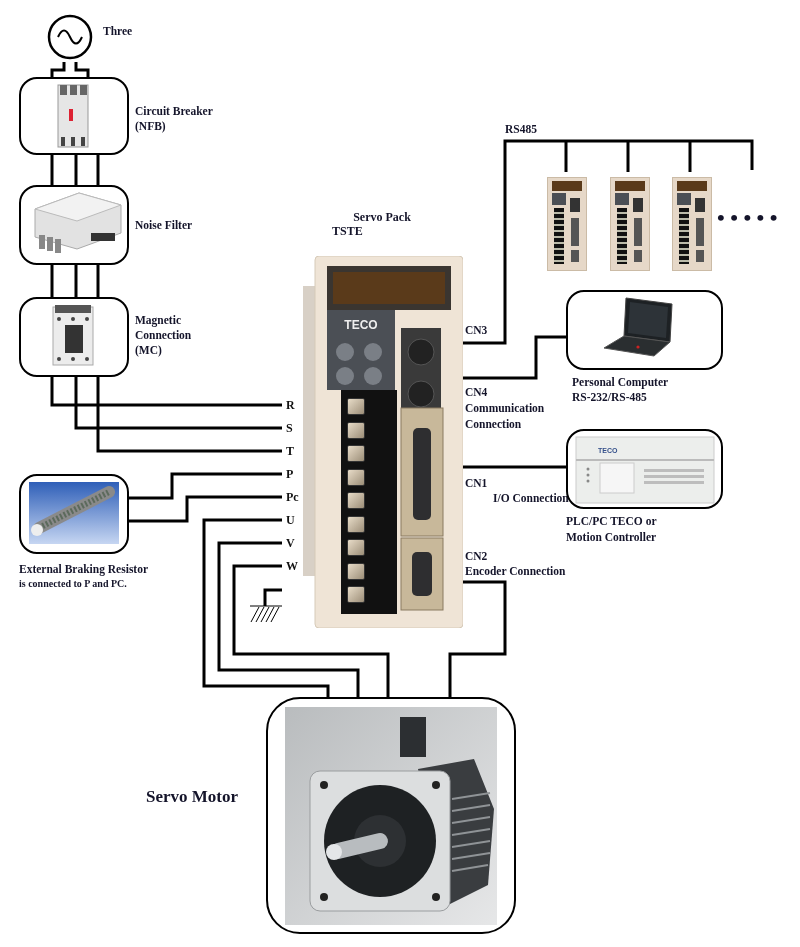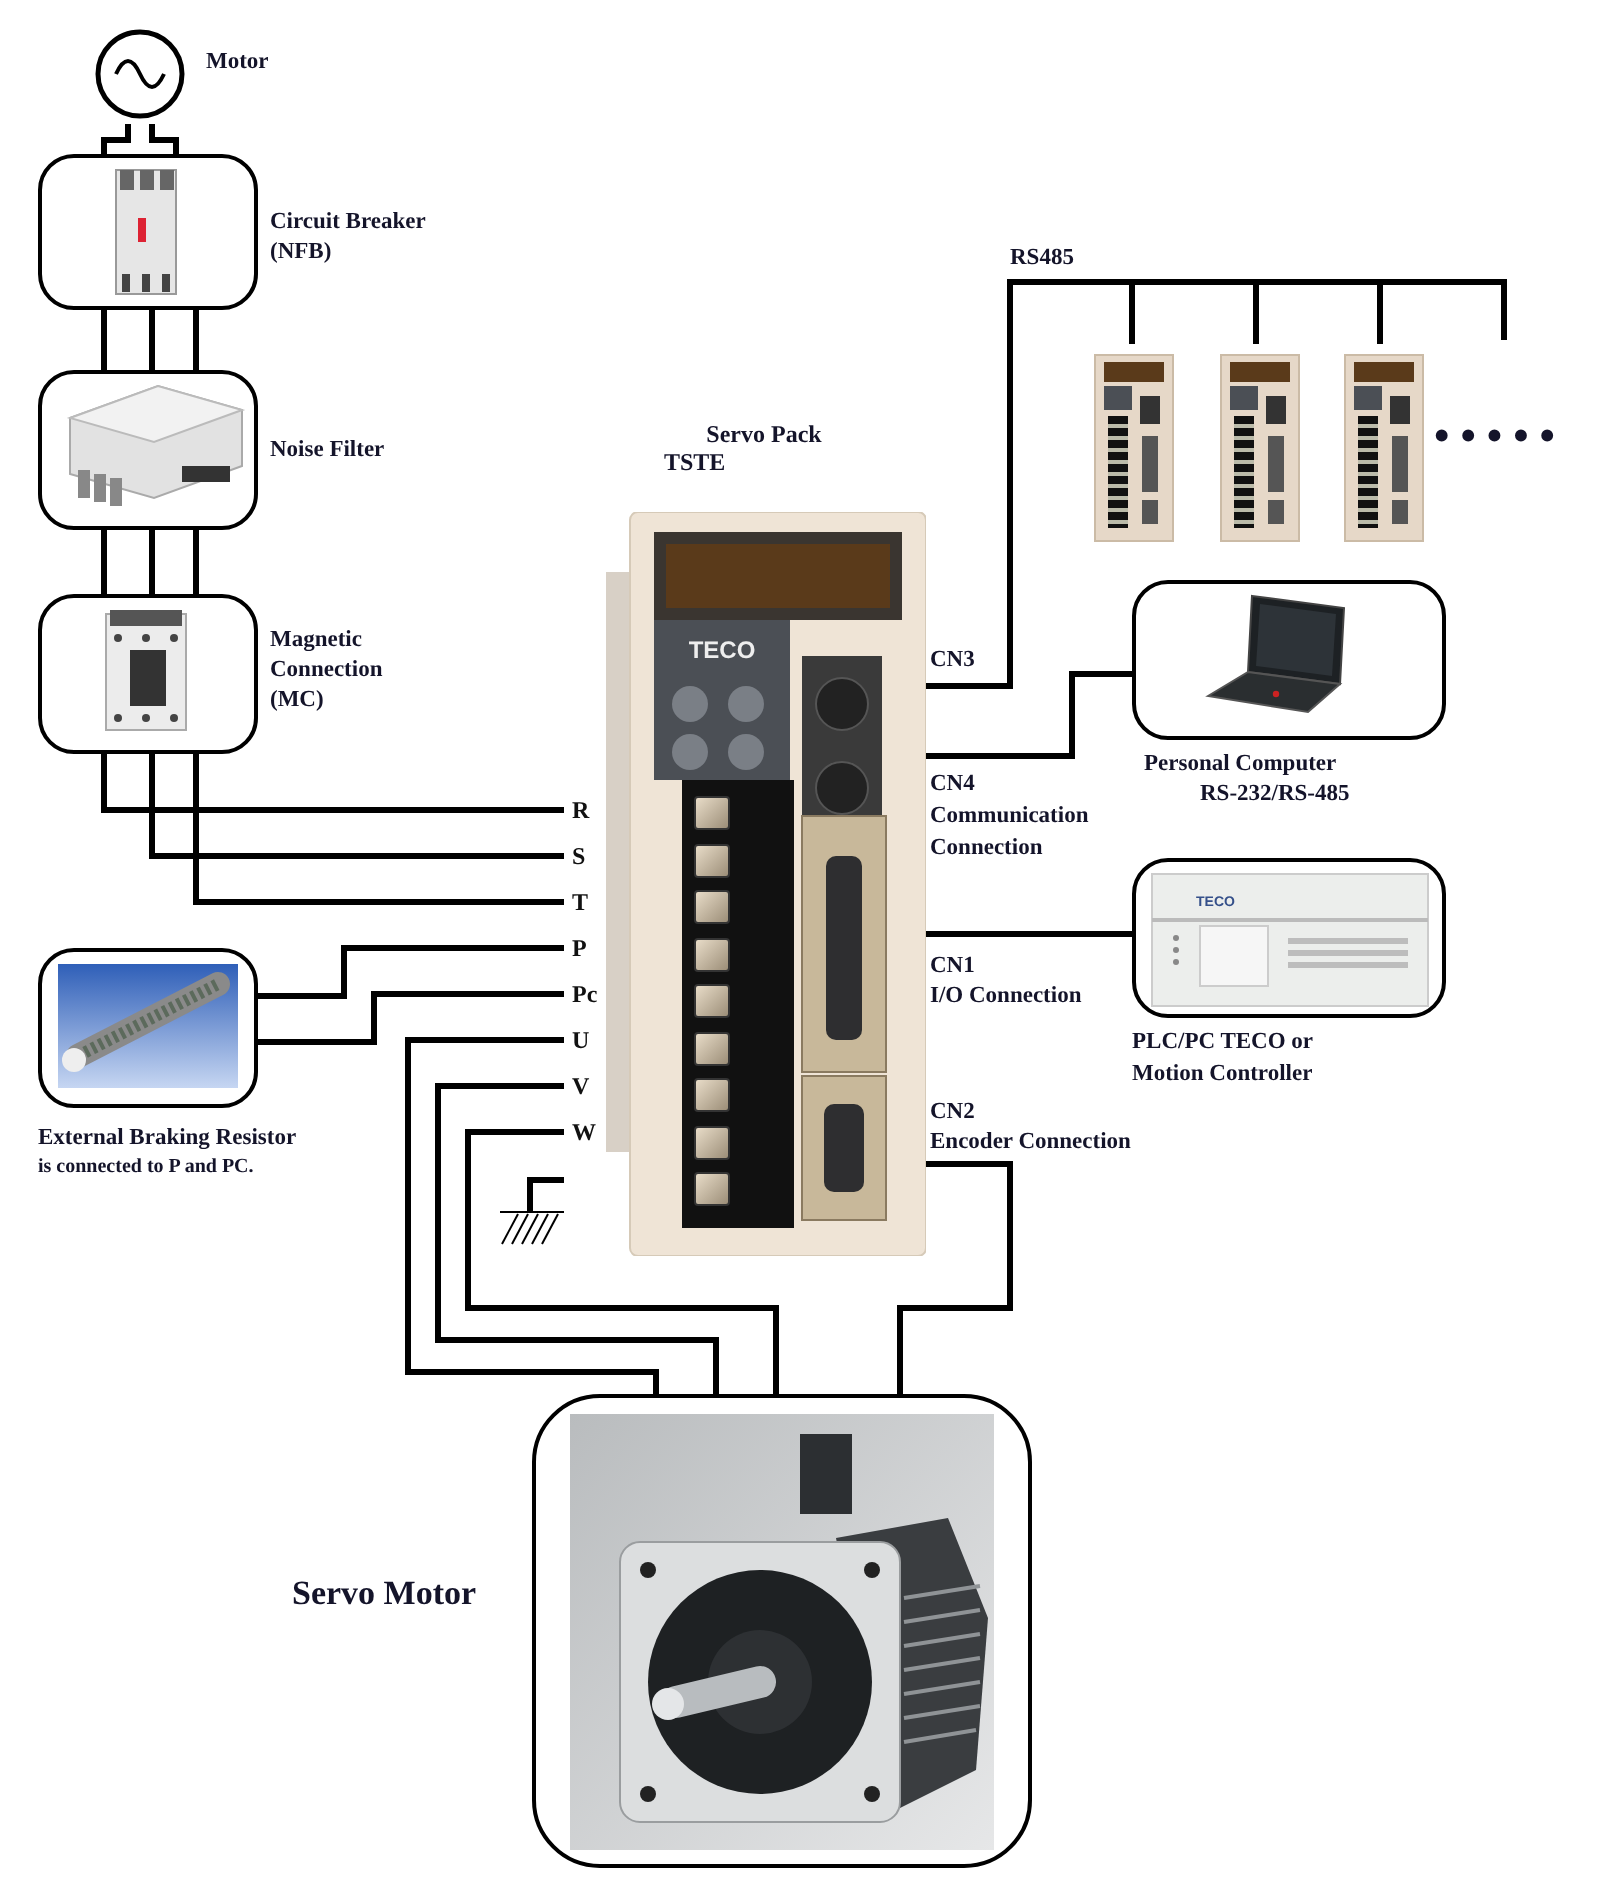--- a/index.html
+++ b/index.html
@@ -57,21 +57,21 @@
       <line x1="261" y1="622" x2="269" y2="607"></line>
       <line x1="266" y1="622" x2="274" y2="607"></line>
       <line x1="271" y1="622" x2="279" y2="607"></line>
     </g>
   </svg>
 
   <svg class="photo" style="left:46px;top:12px" width="48" height="52">
     <circle cx="24" cy="25" r="21" stroke="#000" stroke-width="2.5" fill="#fff"></circle>
     <path d="M12 25 Q18 12 24 25 T36 25" stroke="#000" stroke-width="2" fill="none"></path>
   </svg>
-  <div class="lbl" style="left:103px;top:24px">Motor</div>
+  <div class="lbl" style="left:103px;top:24px">Three</div>
 
   <div class="box" style="left:19px;top:77px;width:110px;height:78px">
     <svg width="105" height="73">
       <rect x="37" y="6" width="30" height="62" fill="#e6e6e6" stroke="#999"></rect>
       <rect x="39" y="6" width="7" height="10" fill="#666"></rect>
         <rect x="49" y="6" width="7" height="10" fill="#666"></rect>
         <rect x="59" y="6" width="7" height="10" fill="#666"></rect>
       <rect x="48" y="30" width="4" height="12" fill="#d23"></rect>
       <rect x="40" y="58" width="4" height="9" fill="#444"></rect>
         <rect x="50" y="58" width="4" height="9" fill="#444"></rect>
@@ -169,21 +169,21 @@
       <div style="position: absolute; left: 347px; top: 539px; width: 16px; height: 15px; background: linear-gradient(135deg, rgb(232, 220, 200), rgb(156, 142, 120)); border: 1px solid rgb(51, 51, 51); border-radius: 2px;"></div>
       <div style="position: absolute; left: 347px; top: 562.5px; width: 16px; height: 15px; background: linear-gradient(135deg, rgb(232, 220, 200), rgb(156, 142, 120)); border: 1px solid rgb(51, 51, 51); border-radius: 2px;"></div>
       <div style="position: absolute; left: 347px; top: 586px; width: 16px; height: 15px; background: linear-gradient(135deg, rgb(232, 220, 200), rgb(156, 142, 120)); border: 1px solid rgb(51, 51, 51); border-radius: 2px;"></div>
     </div>
 
   <div class="lbl" style="left:465px;top:323px">CN3</div>
   <div class="lbl" style="left:465px;top:385px">CN4</div>
   <div class="lbl" style="left:465px;top:401px">Communication</div>
   <div class="lbl" style="left:465px;top:417px">Connection</div>
   <div class="lbl" style="left:465px;top:476px">CN1</div>
-  <div class="lbl" style="left:465px;top:491px">I/O Connection</div>
+  <div class="lbl" style="left:493px;top:491px">I/O Connection</div>
   <div class="lbl" style="left:465px;top:549px">CN2</div>
   <div class="lbl" style="left:465px;top:564px">Encoder Connection</div>
 
   <div class="lbl" style="left:505px;top:122px">RS485</div>
   <div id="mini-drives">
       <div style="position: absolute; left: 547px; top: 177px; width: 38px; height: 92px; background: rgb(230, 216, 200); border: 1px solid rgb(203, 187, 166);">
         <div style="position:absolute;left:4px;top:3px;width:30px;height:10px;background:#5a3a1a"></div>
         <div style="position:absolute;left:4px;top:15px;width:14px;height:12px;background:#4b4f55"></div>
         <div style="position:absolute;left:6px;top:30px;width:10px;height:56px;background:repeating-linear-gradient(#111 0 4px,#bba 4px 6px)"></div>
         <div style="position:absolute;left:22px;top:20px;width:10px;height:14px;background:#333"></div>
@@ -211,21 +211,21 @@
 
   <div class="box" style="left:566px;top:290px;width:157px;height:80px">
     <svg width="152" height="75">
       <polygon points="58,6 104,12 102,50 56,44" fill="#1d2124" stroke="#444"></polygon>
       <polygon points="62,10 100,15 98,46 60,41" fill="#2d3338"></polygon>
       <polygon points="36,56 56,44 102,50 86,64" fill="#2a2e30" stroke="#555"></polygon>
       <circle cx="70" cy="55" r="1.6" fill="#c22"></circle>
     </svg>
   </div>
   <div class="lbl" style="left:572px;top:375px">Personal Computer</div>
-  <div class="lbl" style="left:600px;top:390px">RS-232/RS-485</div>
+  <div class="lbl" style="left:572px;top:390px">RS-232/RS-485</div>
 
   <div class="box" style="left:566px;top:429px;width:157px;height:80px">
     <svg width="152" height="75">
       <rect x="8" y="6" width="138" height="66" fill="#eceeec" stroke="#ccc"></rect>
       <rect x="8" y="28" width="138" height="2" fill="#bbb"></rect>
       <text x="30" y="22" fill="#35508a" font-size="7" font-weight="bold" font-family="Liberation Sans, sans-serif">TECO</text>
       <rect x="32" y="32" width="34" height="30" fill="#f6f6f6" stroke="#ccc"></rect>
       <g fill="#bdbdbd">
         <rect x="76" y="38" width="60" height="3"></rect>
           <rect x="76" y="44" width="60" height="3"></rect>

